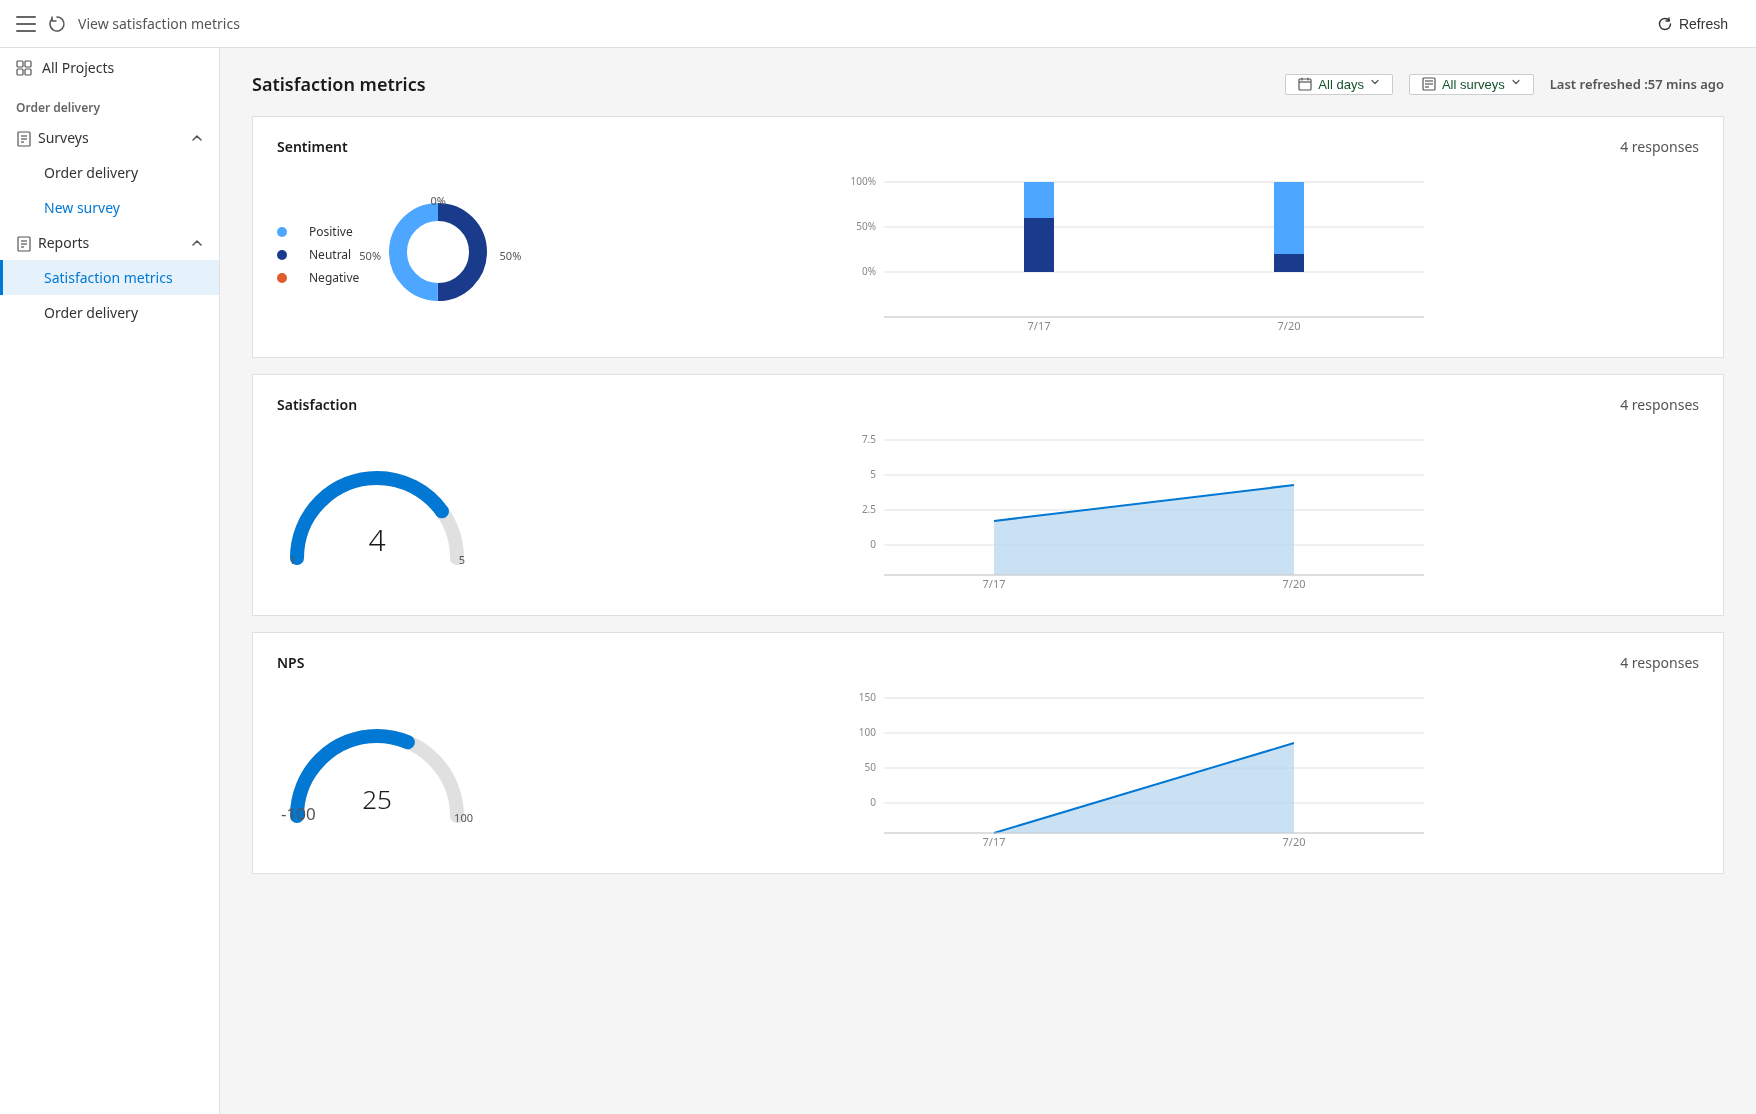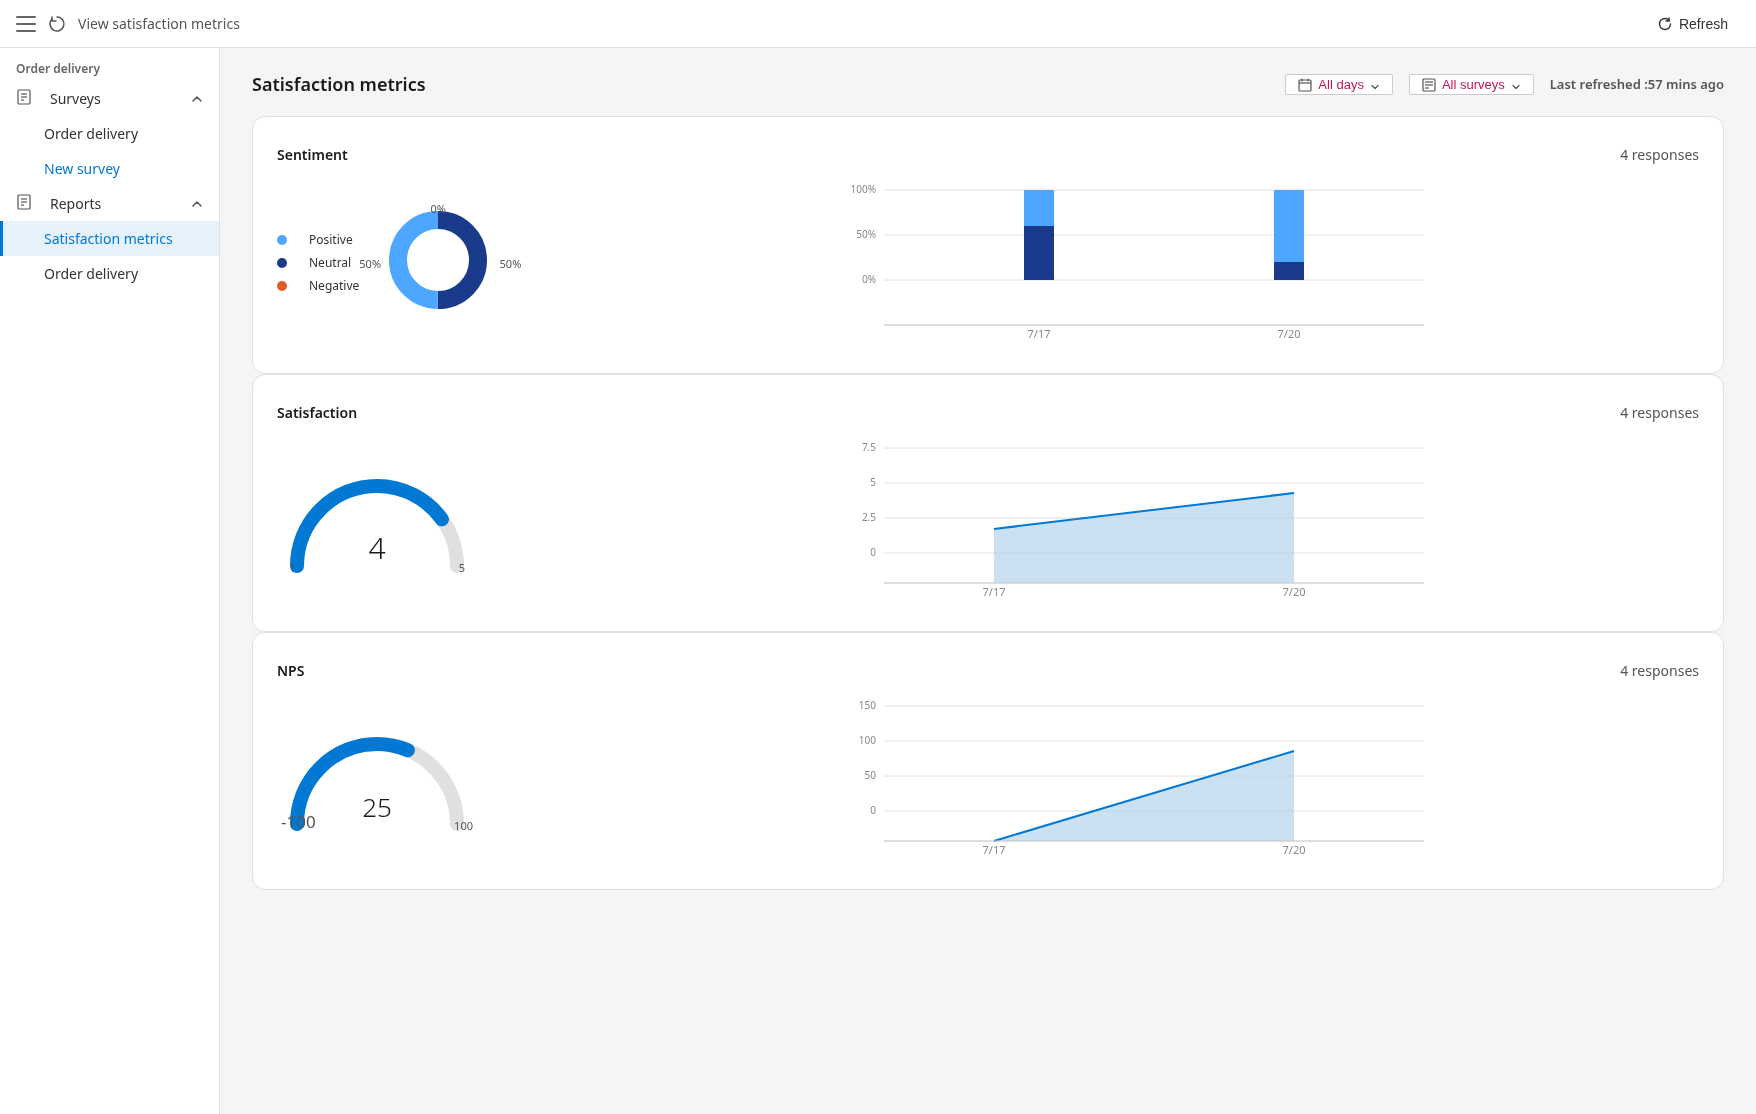--- a/index.html
+++ b/index.html
@@ -48,21 +48,21 @@
       padding: 12px 16px 4px;
       font-size: 12px; font-weight: 600; color: #666;
       text-transform: none;
     }
     .sidebar-group-header {
       display: flex; align-items: center; justify-content: space-between;
       padding: 8px 16px;
       font-size: 14px; color: #333;
       cursor: pointer;
     }
-    .sidebar-group-header .group-left { display: flex; align-items: flex-start; gap: 18px; }
+    .sidebar-group-header .group-left { display: flex; align-items: flex-end; gap: 6px; }
     .sidebar-sub-item {
       padding: 8px 16px 8px 44px;
       font-size: 14px; color: #333;
       cursor: pointer;
     }
     .sidebar-sub-item.active {
       color: #0078d4;
       border-left: 3px solid #0078d4;
       padding-left: 41px;
       background: #e6f2fb;
@@ -75,34 +75,34 @@
       padding: 24px 32px;
       background: #f5f5f5;
     }
     .page-header {
       display: flex; align-items: center; justify-content: space-between;
       margin-bottom: 20px;
     }
     .page-title { font-size: 18px; font-weight: 600; color: #1a1a1a; }
     .page-controls { display: flex; align-items: center; gap: 16px; }
     .filter-btn {
-      display: flex; align-items: flex-end; gap: 6px;
+      display: flex; align-items: flex-start; gap: 6px;
       border: 1px solid #ccc; background: #fff;
       padding: 2px 12px; border-radius: 2px;
-      font-size: 13px; cursor: pointer; color: #be185d;
+      font-size: 13px; cursor: pointer; color: #14532d;
     }
     .last-refreshed { font-size: 13px; color: #555; font-weight: 600; }
 
     
     .metric-card {
       background: #fff;
       border: 1px solid #e0e0e0;
-      border-radius: 13px;
-      padding: 28px 24px;
-      margin-bottom: 0;
+      border-radius: 0;
+      padding: 20px 24px;
+      margin-bottom: 16px;
     }
     .card-header {
       display: flex; align-items: center; justify-content: space-between;
       margin-bottom: 16px;
     }
     .card-title { font-size: 14px; font-weight: 600; color: #1a1a1a; }
     .card-responses { font-size: 14px; color: #555; }
 
     .card-body { display: flex; align-items: center; gap: 32px; }
     .chart-left { flex: 0 0 280px; display: flex; align-items: center; }
@@ -140,20 +140,29 @@
       <path d="M13.5 8A5.5 5.5 0 1 1 8 2.5c1.8 0 3.4.87 4.4 2.2" stroke="#333" stroke-width="1.4" fill="none" stroke-linecap="round"></path>
       <path d="M12 2v3h-3" stroke="#333" stroke-width="1.4" fill="none" stroke-linecap="round" stroke-linejoin="round"></path>
     </svg>
     <span>Refresh</span>
   </button>
 </div>
 
 <div class="app-body">
 
   <nav class="sidebar">
+    <a class="sidebar-nav-item">
+      <svg width="16" height="16" viewBox="0 0 16 16">
+          <rect x="1" y="1" width="6" height="6" rx="1" fill="none" stroke="#555" stroke-width="1.2"></rect>
+          <rect x="9" y="1" width="6" height="6" rx="1" fill="none" stroke="#555" stroke-width="1.2"></rect>
+          <rect x="1" y="9" width="6" height="6" rx="1" fill="none" stroke="#555" stroke-width="1.2"></rect>
+          <rect x="9" y="9" width="6" height="6" rx="1" fill="none" stroke="#555" stroke-width="1.2"></rect>
+        </svg>
+      <span>All Projects</span>
+    </a>
 
     <div class="sidebar-section-header">Order delivery</div>
 
     <div class="sidebar-group-header">
       <div class="group-left">
         <svg width="16" height="16" viewBox="0 0 16 16">
             <rect x="2" y="1" width="12" height="14" rx="1" fill="none" stroke="#555" stroke-width="1.2"></rect>
             <line x1="5" y1="5" x2="11" y2="5" stroke="#555" stroke-width="1.2"></line>
             <line x1="5" y1="8" x2="11" y2="8" stroke="#555" stroke-width="1.2"></line>
             <line x1="5" y1="11" x2="8" y2="11" stroke="#555" stroke-width="1.2"></line>

